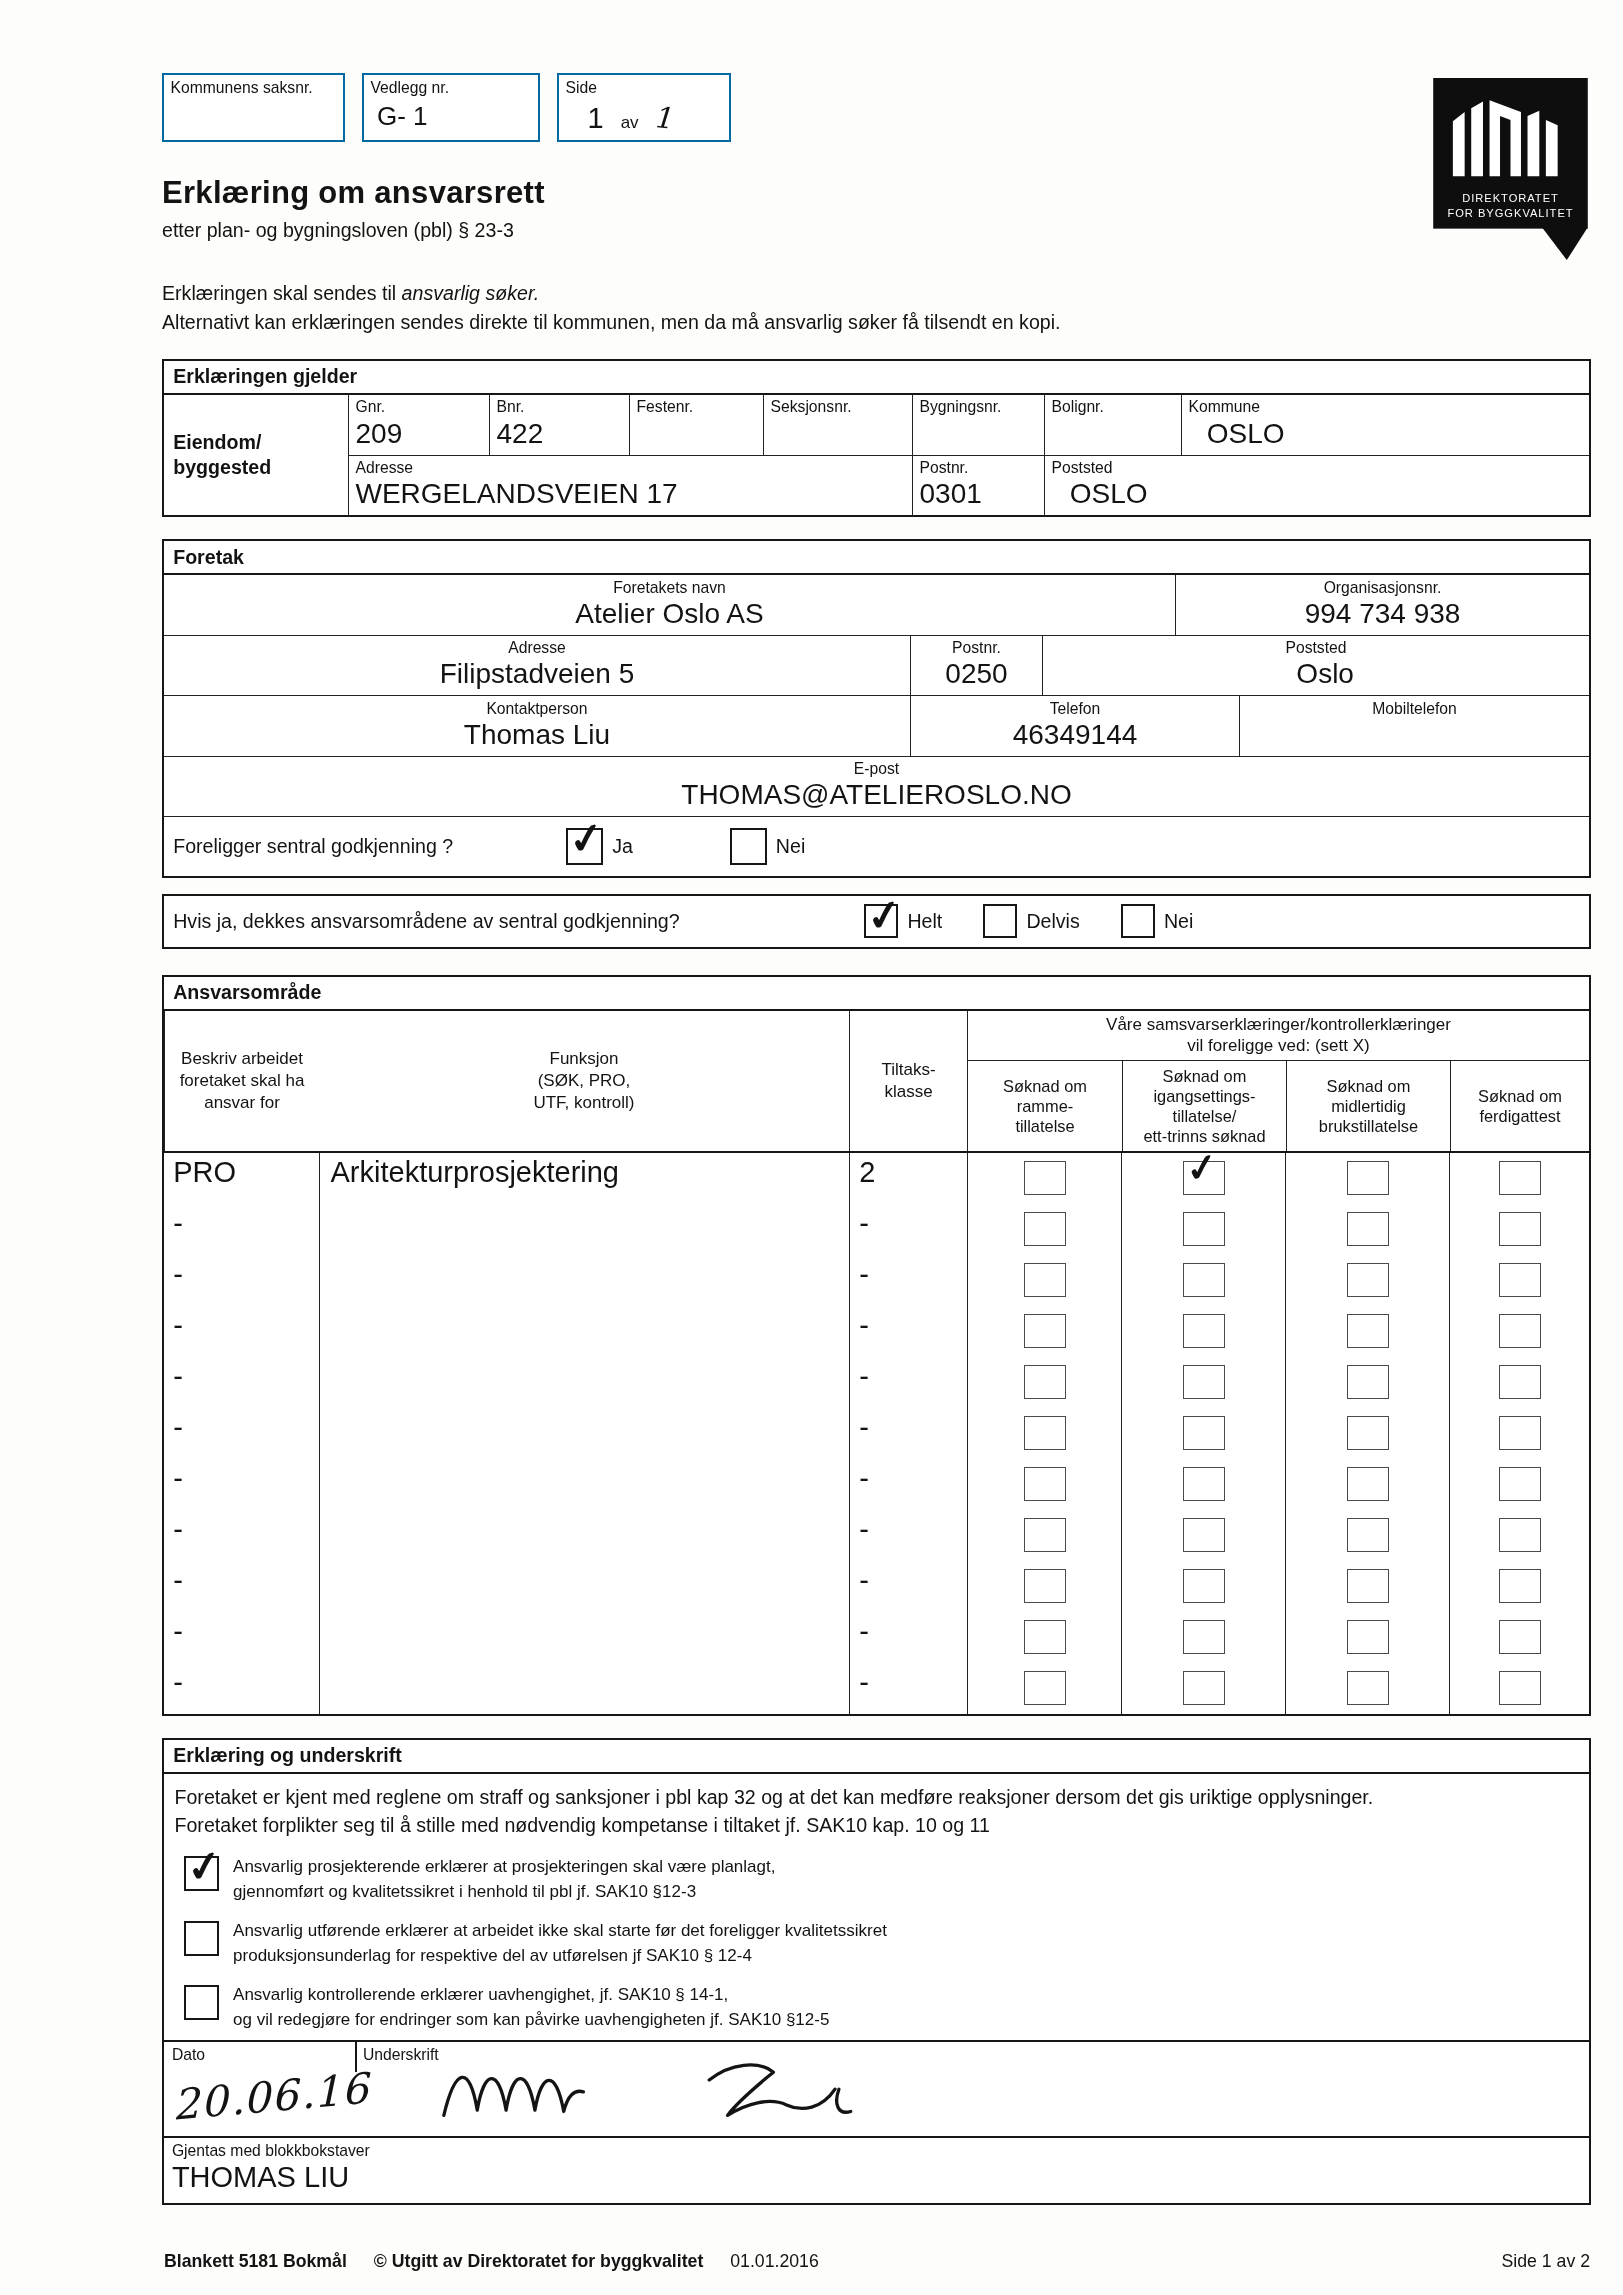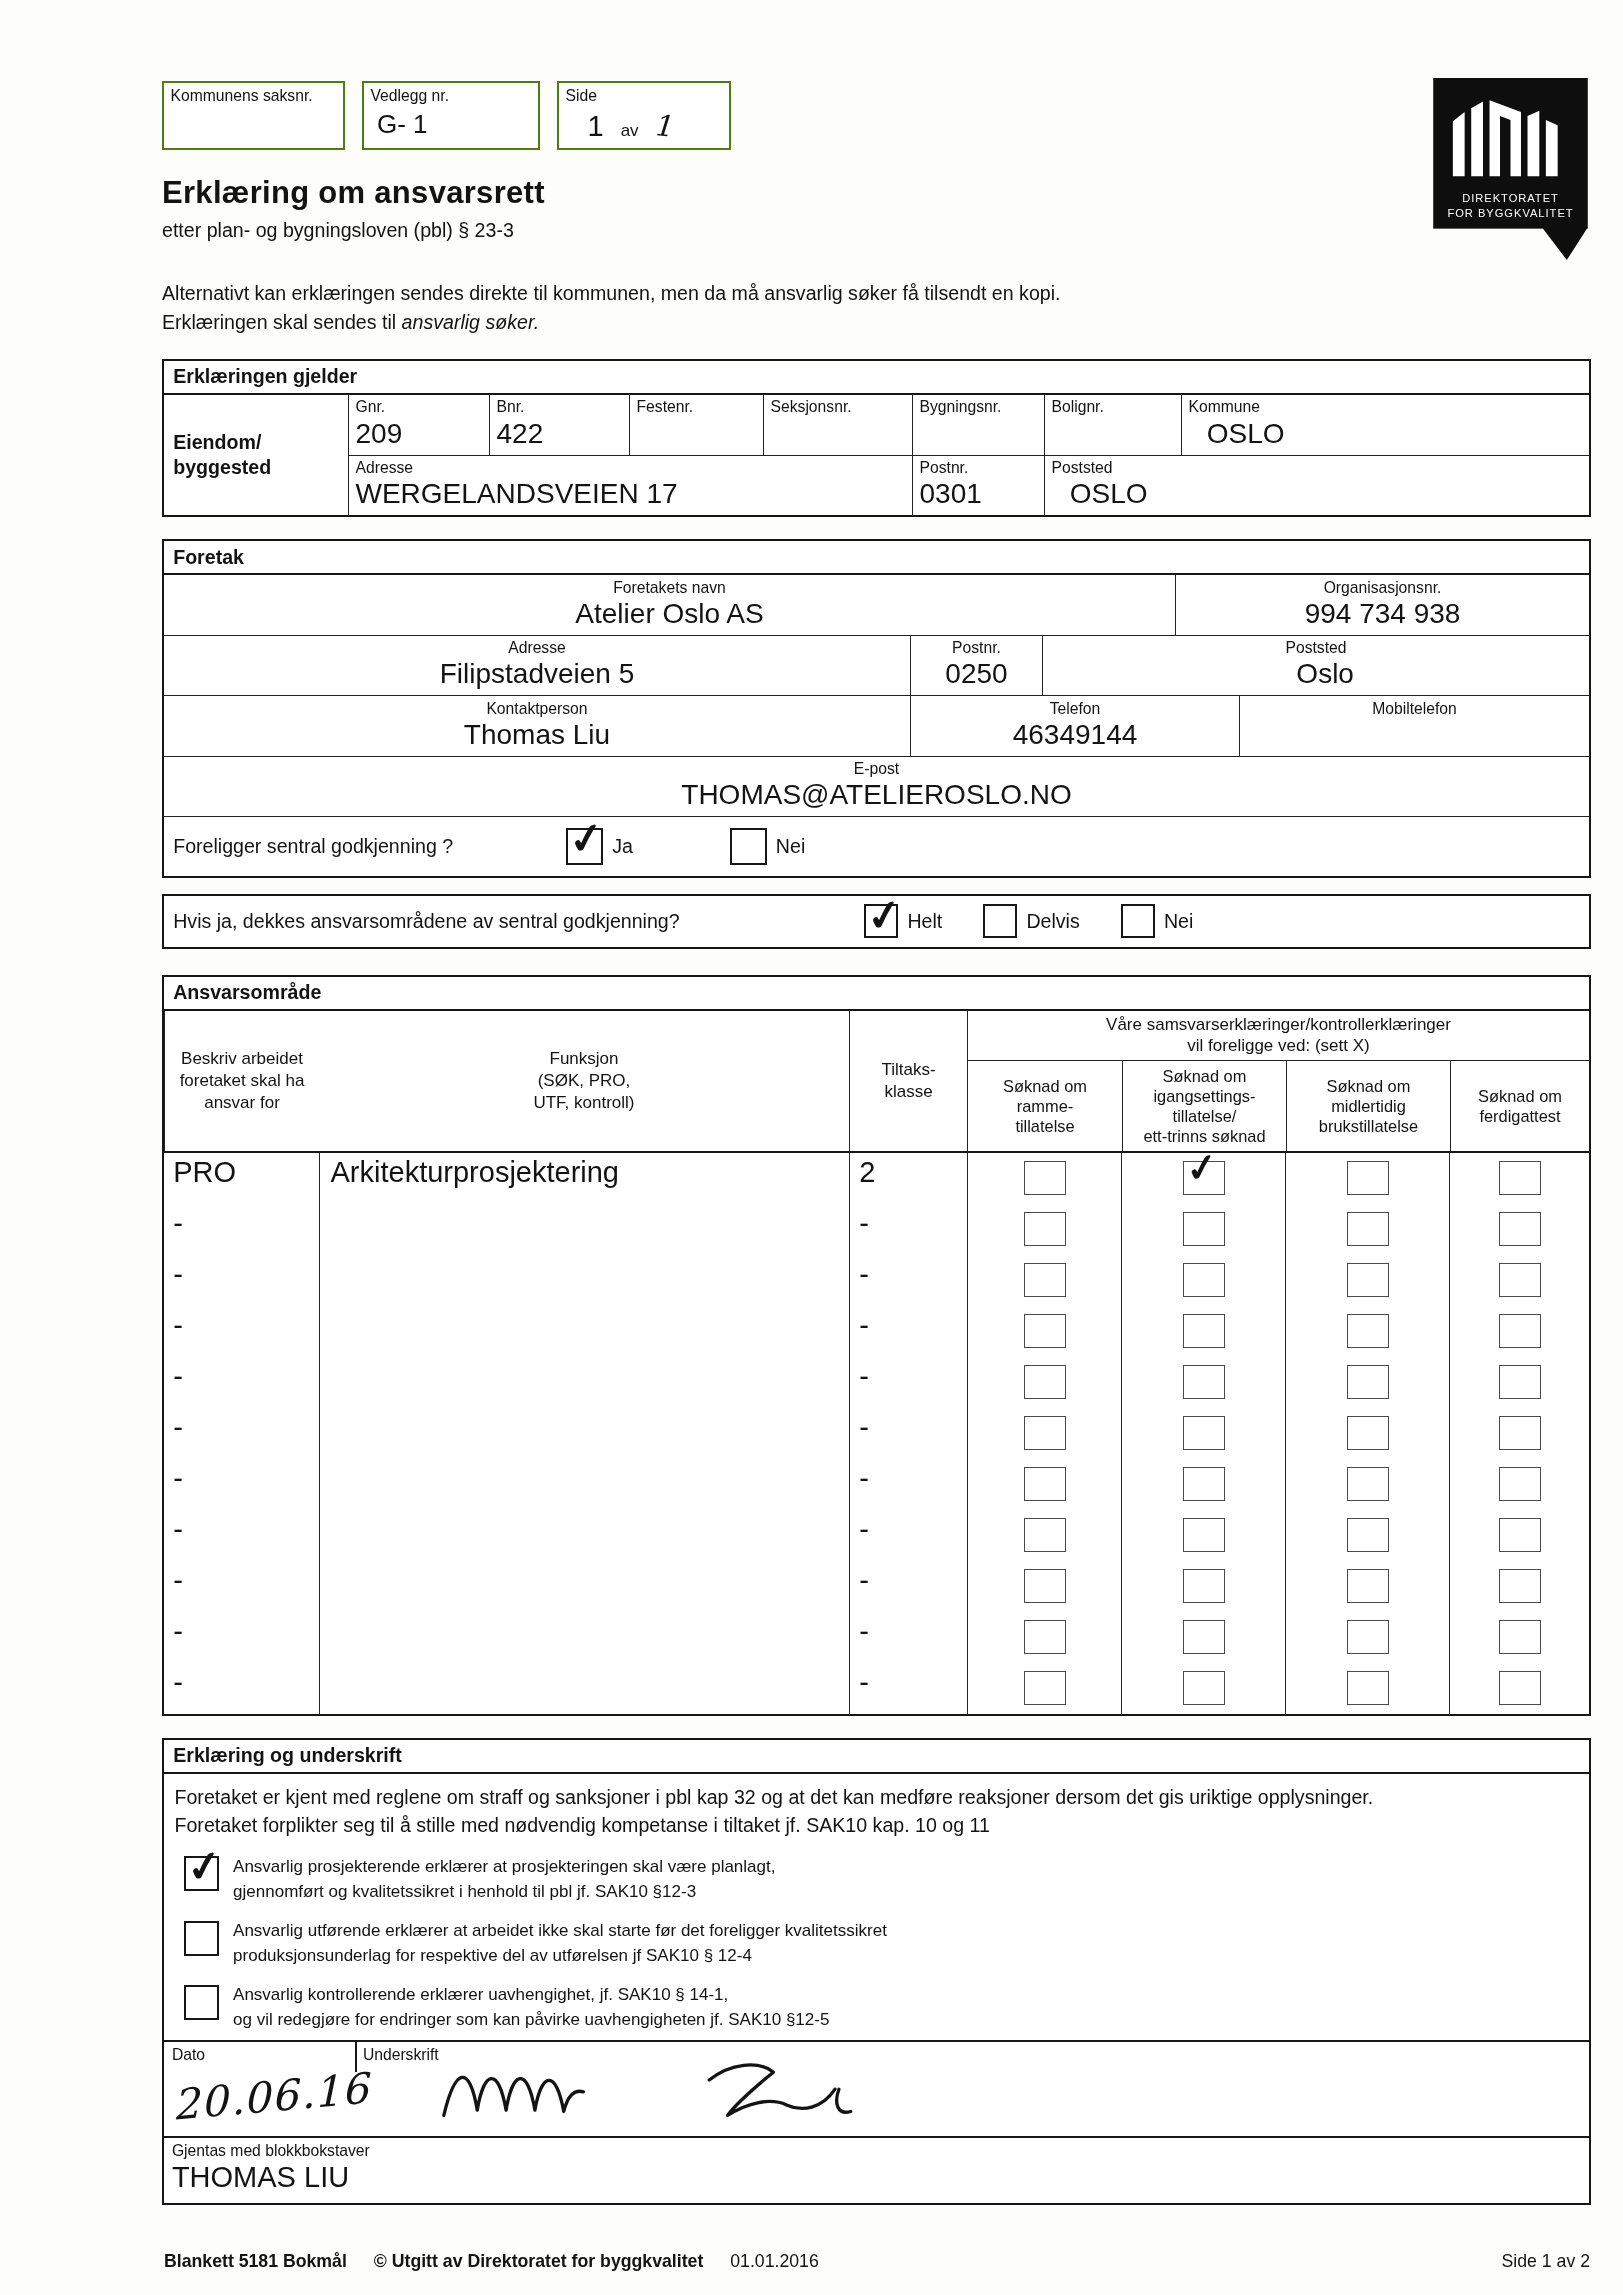--- a/index.html
+++ b/index.html
@@ -4,21 +4,21 @@
 <style>
   * { margin:0; padding:0; box-sizing:border-box; }
   html,body { background:#ffffff; }
   body { font-family:"Liberation Sans", sans-serif; color:#131313; }
   .sheet { position:relative; width:1624px; height:2295px; background:#fdfdfb; overflow:hidden; }
   .content { position:absolute; left:162px; top:73px; width:1429px; }
 
   
   .top-row { position:relative; height:72px; }
   .top-boxes { display:flex; gap:17px; }
-  .top-box { border:2px solid #4d7c0f; width:183px; height:69px; padding:3.9px 6.5px; background:#fff;margin-top:8px; }
+  .top-box { border:2px solid #0369a1; width:183px; height:69px; padding:3.9px 6.5px; background:#fff; }
   .top-box.mid { width:178px; }
   .top-box.side { width:174px; }
   .box-label { font-size:15.7px; }
   .box-value { font-size:26px; margin-top:3.9px; padding-left:6.5px; }
   .side-value { display:flex; align-items:baseline; gap:17px; padding-left:22px; }
   .side-value .num { font-size:29px; }
   .side-value .avtxt { font-size:17px; }
   .side-value .hand { font-family:"DejaVu Serif", serif; font-style:italic; display:inline-block; transform:rotate(6deg); }
 
   
@@ -140,22 +140,22 @@
           <text x="118" y="190" text-anchor="middle" font-size="17" letter-spacing="1.5" fill="#ffffff" font-family="Liberation Sans, sans-serif">DIREKTORATET</text>
           <text x="118" y="212" text-anchor="middle" font-size="17" letter-spacing="1.5" fill="#ffffff" font-family="Liberation Sans, sans-serif">FOR BYGGKVALITET</text>
         </svg>
       </div>
     </div>
 
     <h1 class="title">Erklæring om ansvarsrett</h1>
     <div class="subtitle">etter plan- og bygningsloven (pbl) § 23-3</div>
 
     <div class="intro">
+      <div><span>Erklæringen skal sendes til </span><em>ansvarlig søker.</em></div>
       <div>Alternativt kan erklæringen sendes direkte til kommunen, men da må ansvarlig søker få tilsendt en kopi.</div>
-      <div><span>Erklæringen skal sendes til </span><em>ansvarlig søker.</em></div>
     </div>
 
     <section class="box">
       <div class="box-head">Erklæringen gjelder</div>
       <div class="gjelder-body">
         <div class="side-label">Eiendom/
 byggested</div>
         <div class="gjelder-fields">
           <div class="g-row1">
             <div class="cell">

